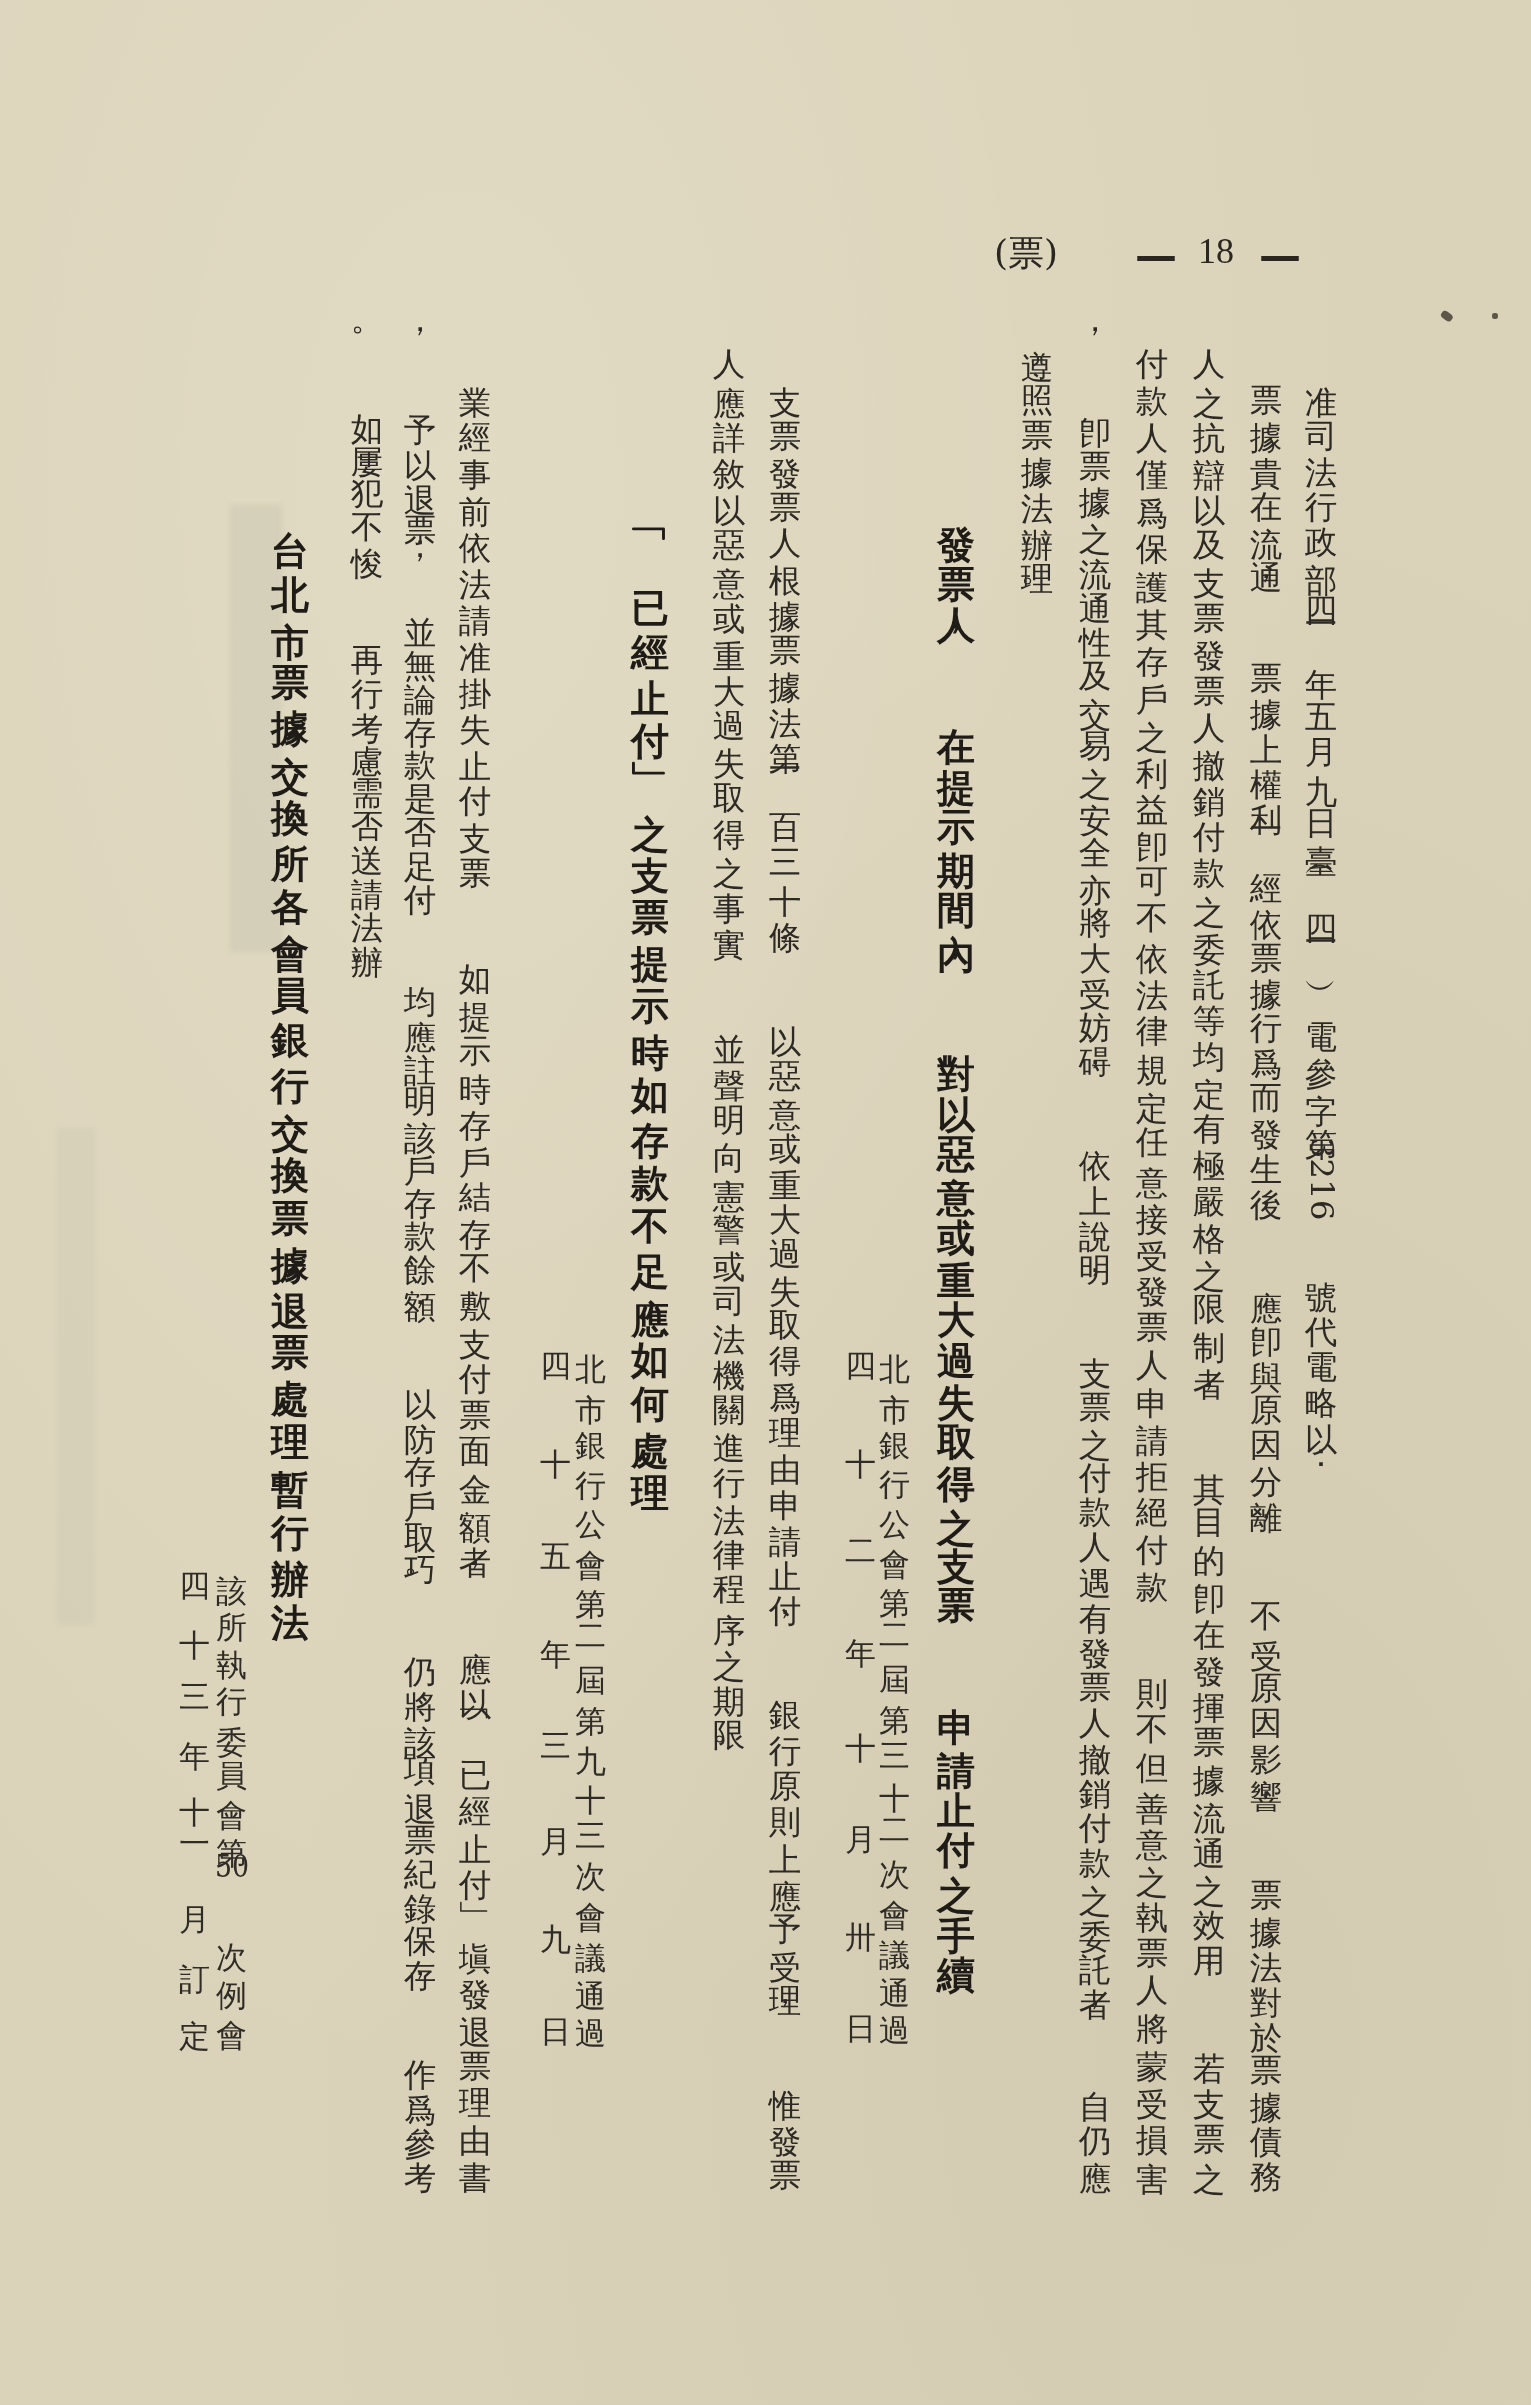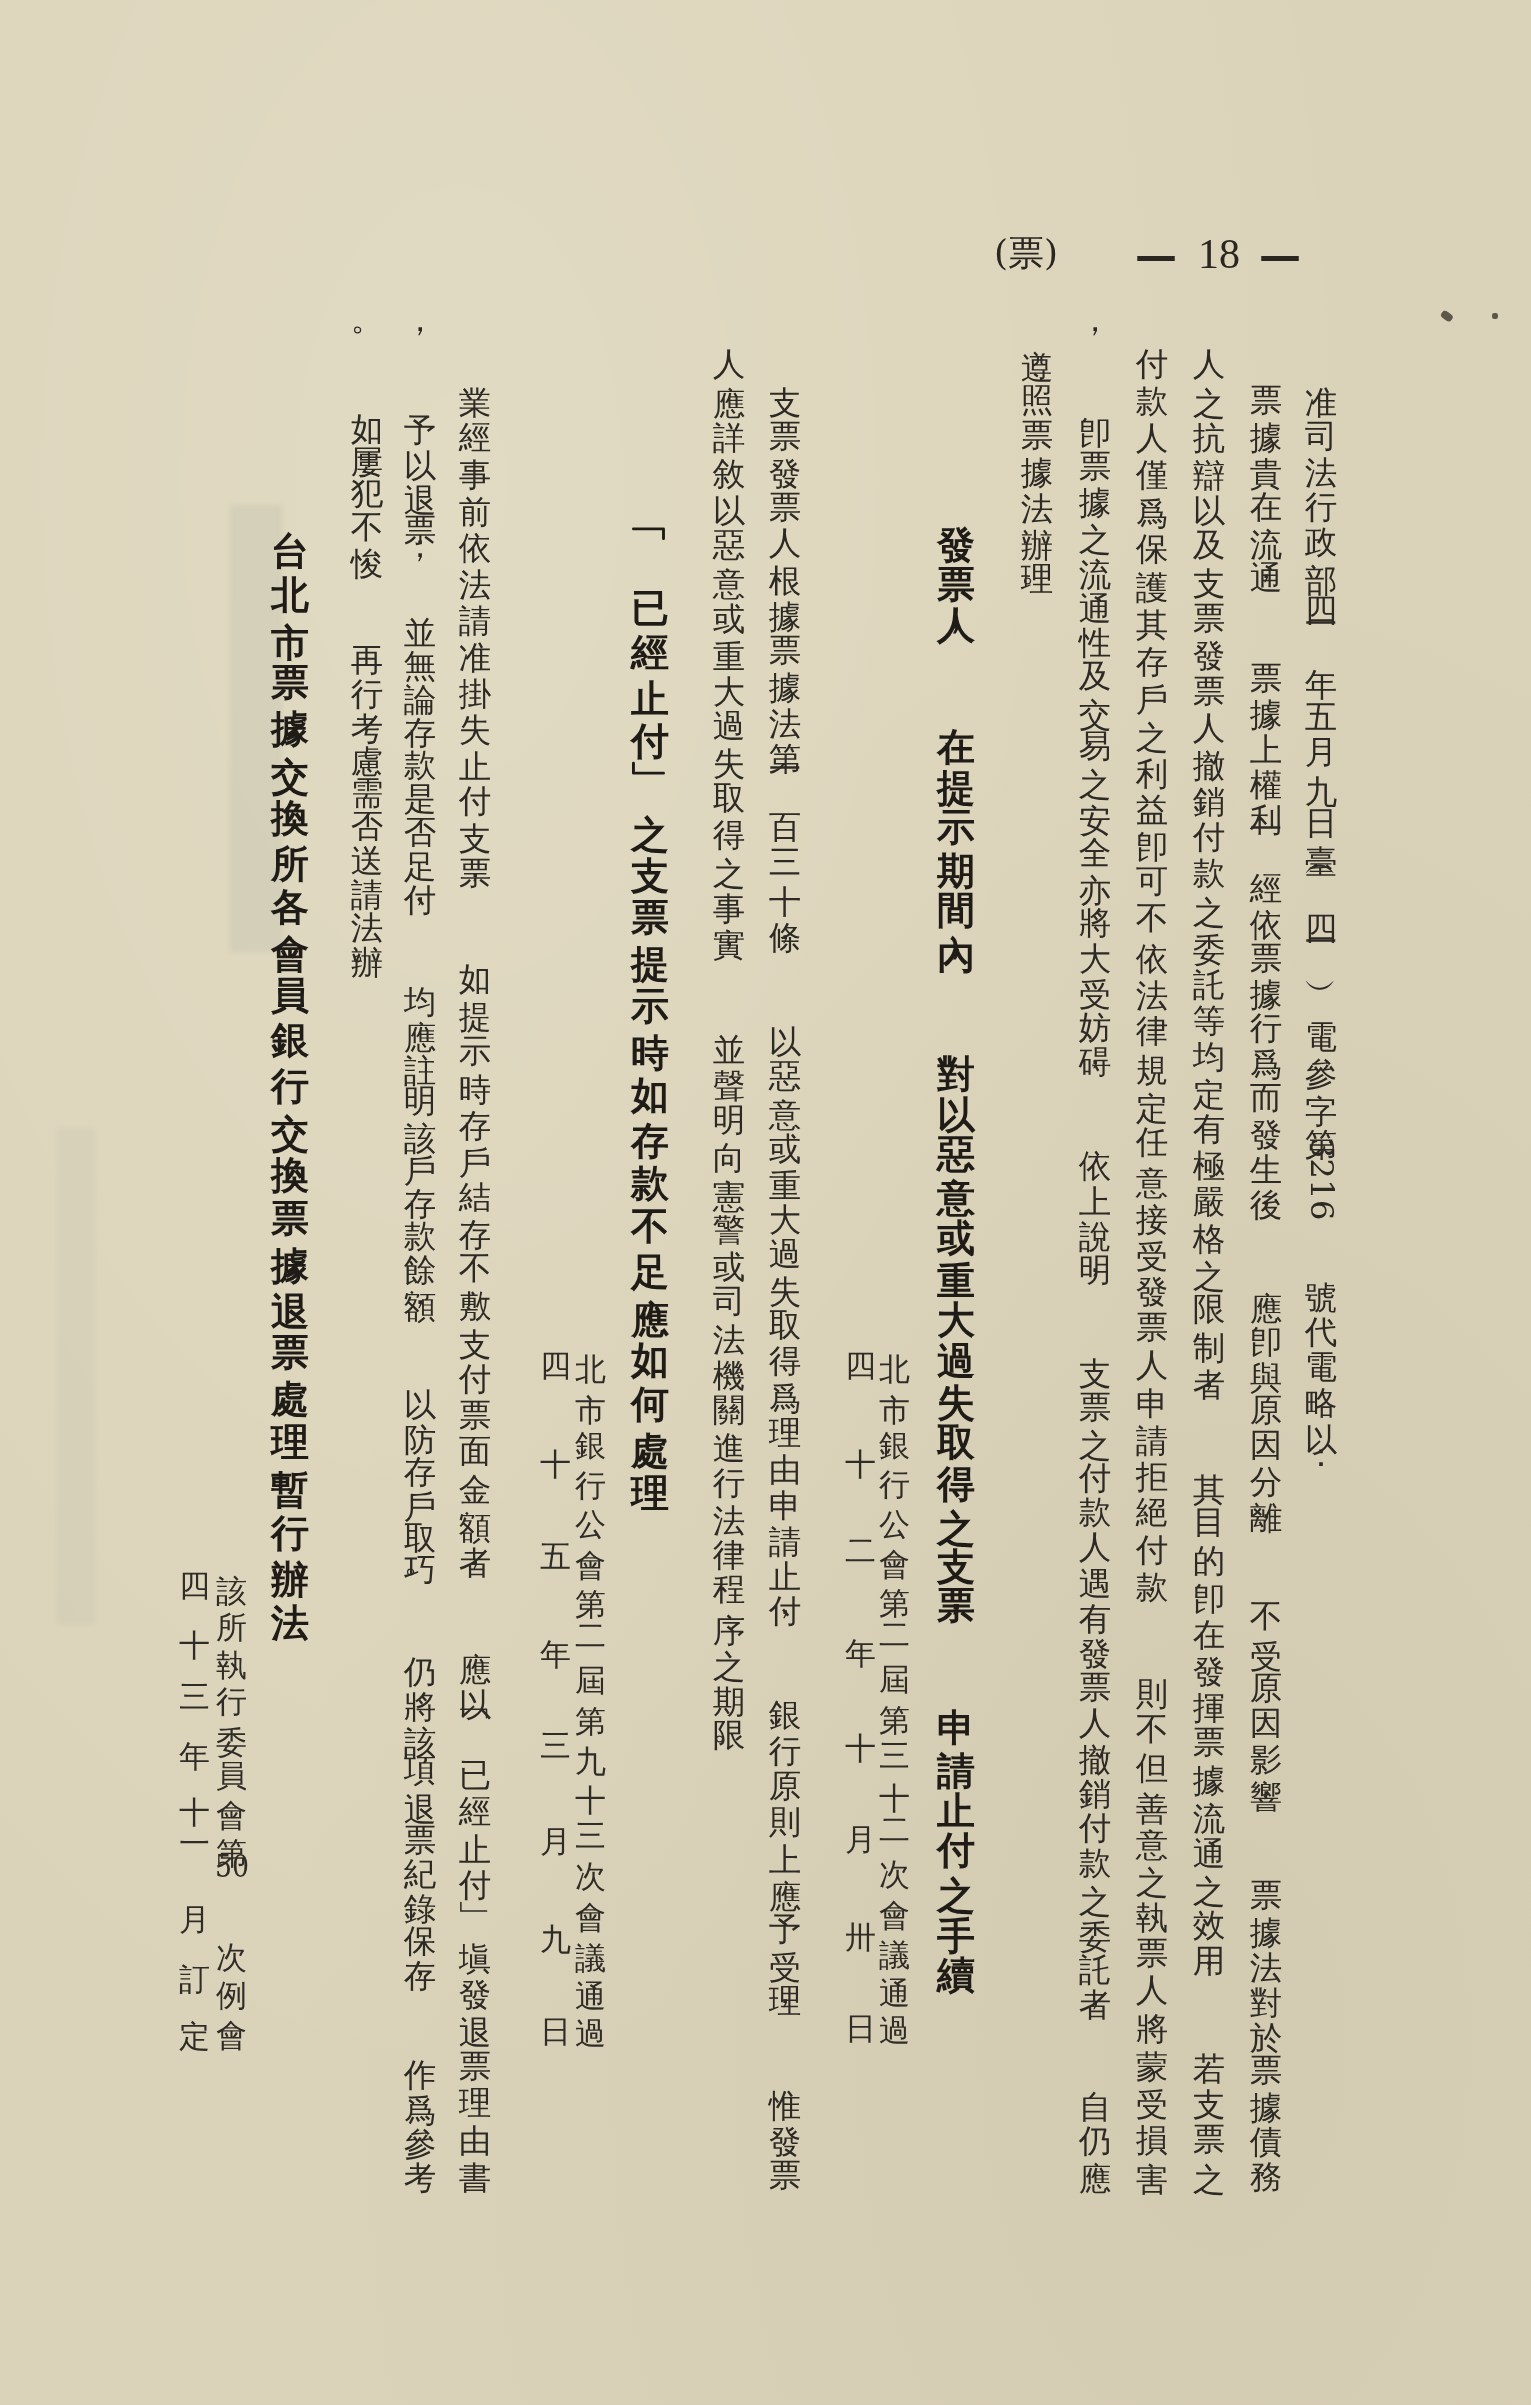--- a/index.html
+++ b/index.html
@@ -16,21 +16,21 @@
       font-family: "DejaVu Serif", serif;
     }
     .page { position: absolute; left: 0; top: 0; width: 1531px; height: 2405px; }
 
     
     .hdr { position: absolute; white-space: nowrap; line-height: 1; color: #2a2621; }
     .hdr-label { left: 994px; top: 235px; font-size: 36px; font-family: "DejaVu Serif", serif; }
     .hdr-dash { top: 235px; font-size: 42px; font-weight: bold; font-family: "DejaVu Serif", serif; }
     .hdr-dash.left { left: 1135px; }
     .hdr-dash.right { left: 1259px; }
-    .hdr-num { left: 1198px; top: 233px; font-size: 42px; font-family: "Liberation Serif", serif; text-align: center; }
+    .hdr-num { left: 1198px; top: 233px; font-size: 36px; font-family: "Liberation Serif", serif; text-align: center; }
 
     
     .vcol {
       position: absolute;
       writing-mode: vertical-rl;
       text-orientation: mixed;
       line-height: 1;
       text-align: justify;
       text-align-last: justify;
     }

